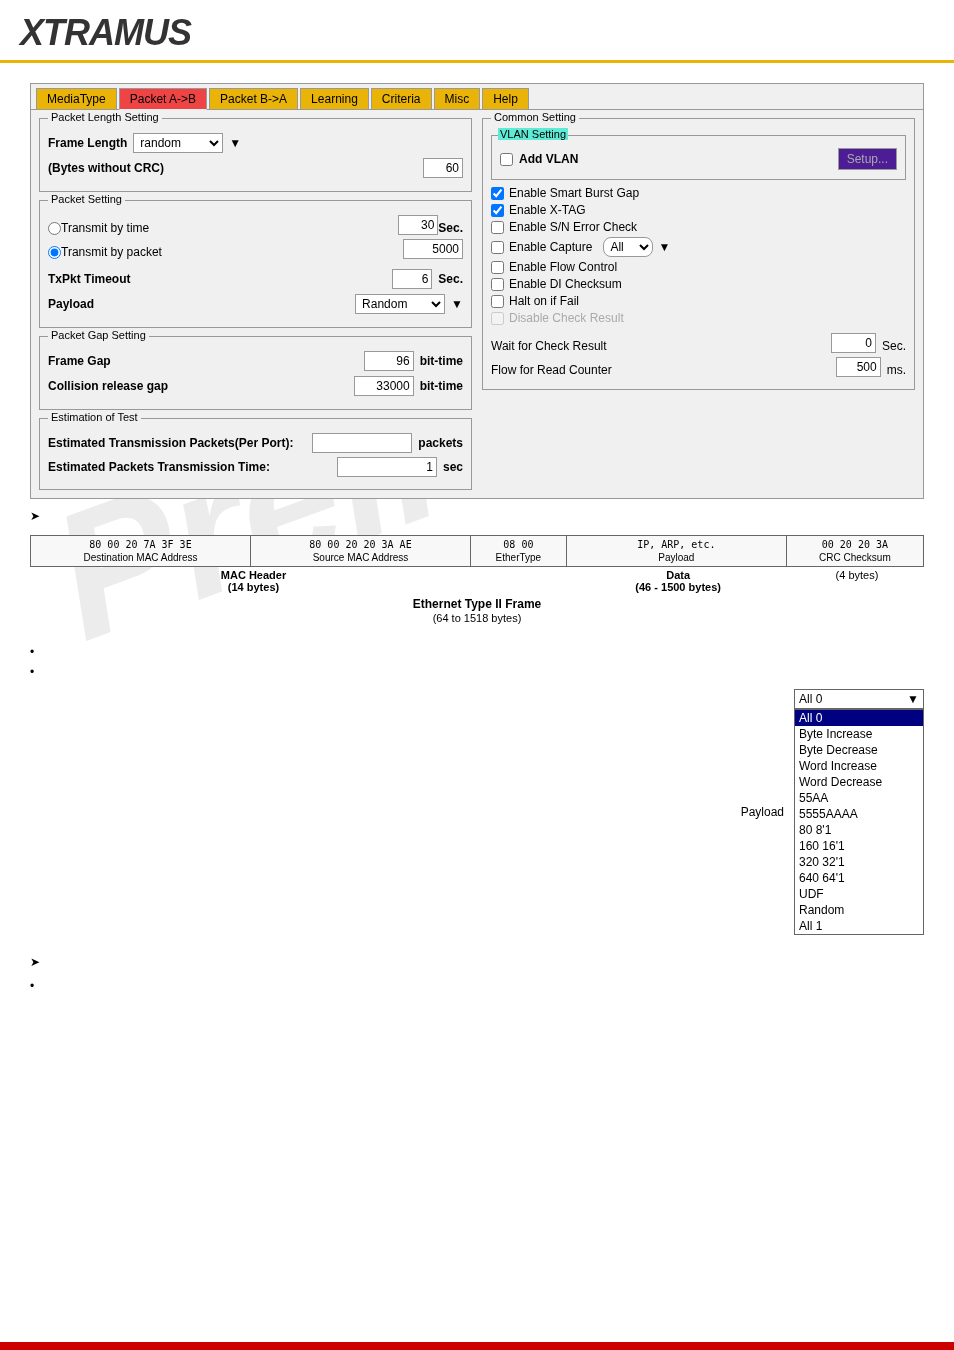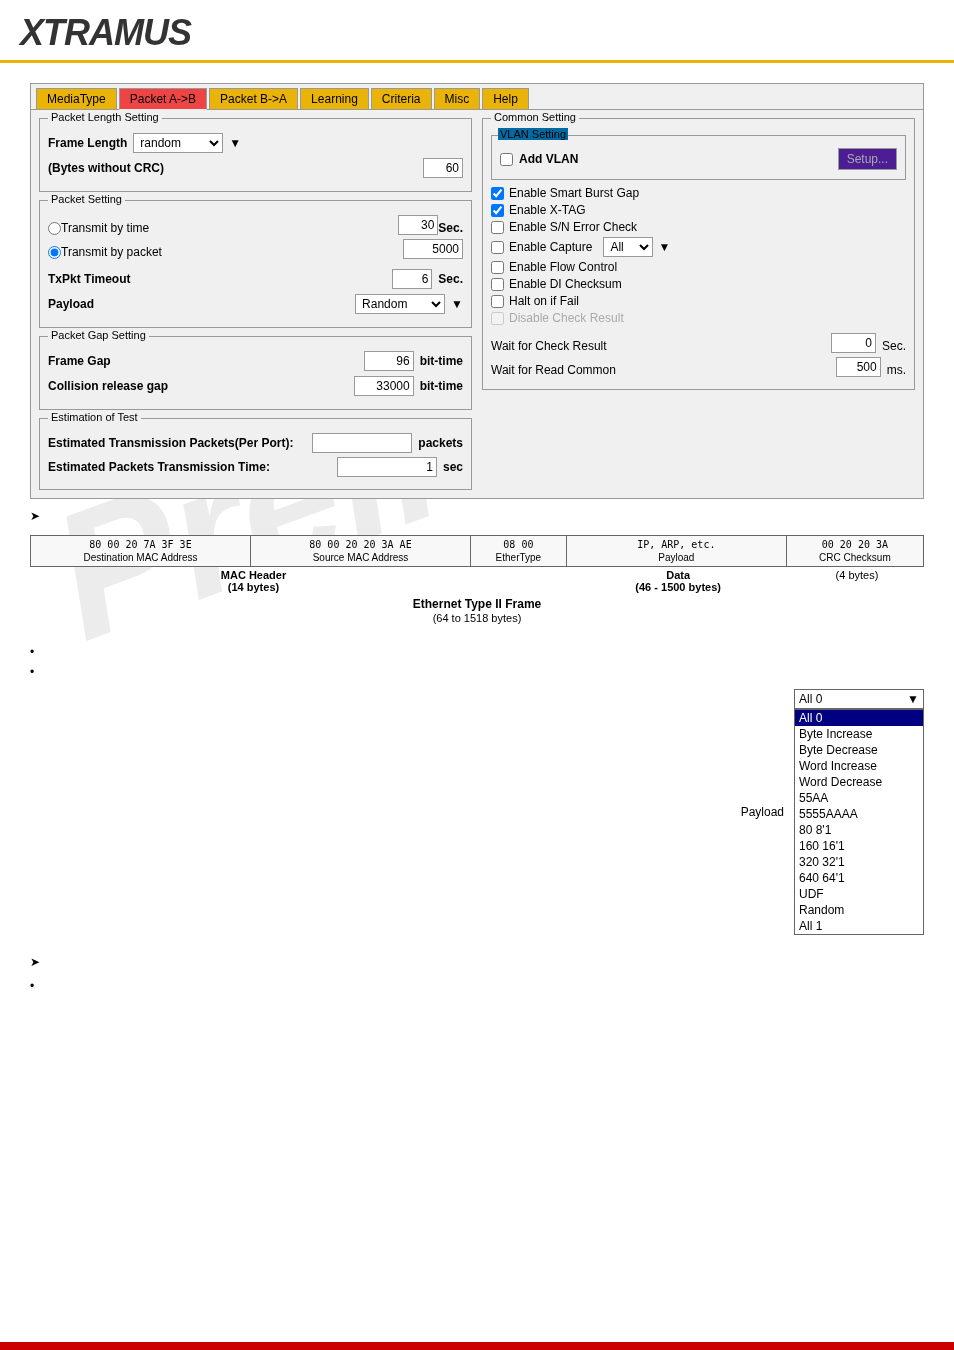--- a/index.html
+++ b/index.html
@@ -179,21 +179,21 @@
     .vlan-group {
       border: 1px solid #999;
       padding: 4px 8px;
       position: relative;
       margin-bottom: 6px;
     }
     .vlan-title {
       position: absolute;
       top: -8px;
       left: 6px;
-      background: #0369a1;
+      background: #5eead4;
       padding: 0 2px;
       font-size: 11px;
     }
 
     
     .btn {
       border: 1px solid #999;
       background: #4c1d95;
       padding: 2px 8px;
       font-size: 12px;
@@ -429,21 +429,21 @@
               <input type="checkbox" checked="" style="">
               <span>Enable X-TAG</span>
             </div>
             <div class="check-row">
               <input type="checkbox" style="">
               <span>Enable S/N Error Check</span>
             </div>
             <div class="check-row">
               <input type="checkbox" style="">
               <span>Enable Capture</span>
-              <select class="select-field" style="width:50px; margin-left:6px;">
+              <select class="select-field" style="width:50px; margin-left:6px;border-radius:8px;">
                 <option>All</option>
               </select>
               <span style="font-size:12px;">▼</span>
             </div>
             <div class="check-row">
               <input type="checkbox" style="">
               <span>Enable Flow Control</span>
             </div>
             <div class="check-row">
               <input type="checkbox" style="">
@@ -459,21 +459,21 @@
             </div>
           </div>
 
           <div style="margin-top:8px;">
             <div class="wait-row">
               <span>Wait for Check Result</span>
               <input class="input-field" type="text" value="0" style="width: 45px; text-align: right; margin-left: auto;">
               <span>Sec.</span>
             </div>
             <div class="wait-row">
-              <span>Wait for Read Common</span>
+              <span>Flow for Read Counter</span>
               <input class="input-field" type="text" value="500" style="width: 45px; text-align: right; margin-left: auto;">
               <span>ms.</span>
             </div>
           </div>
 
         </div>
       </div>
 
     </div>
   </div>

